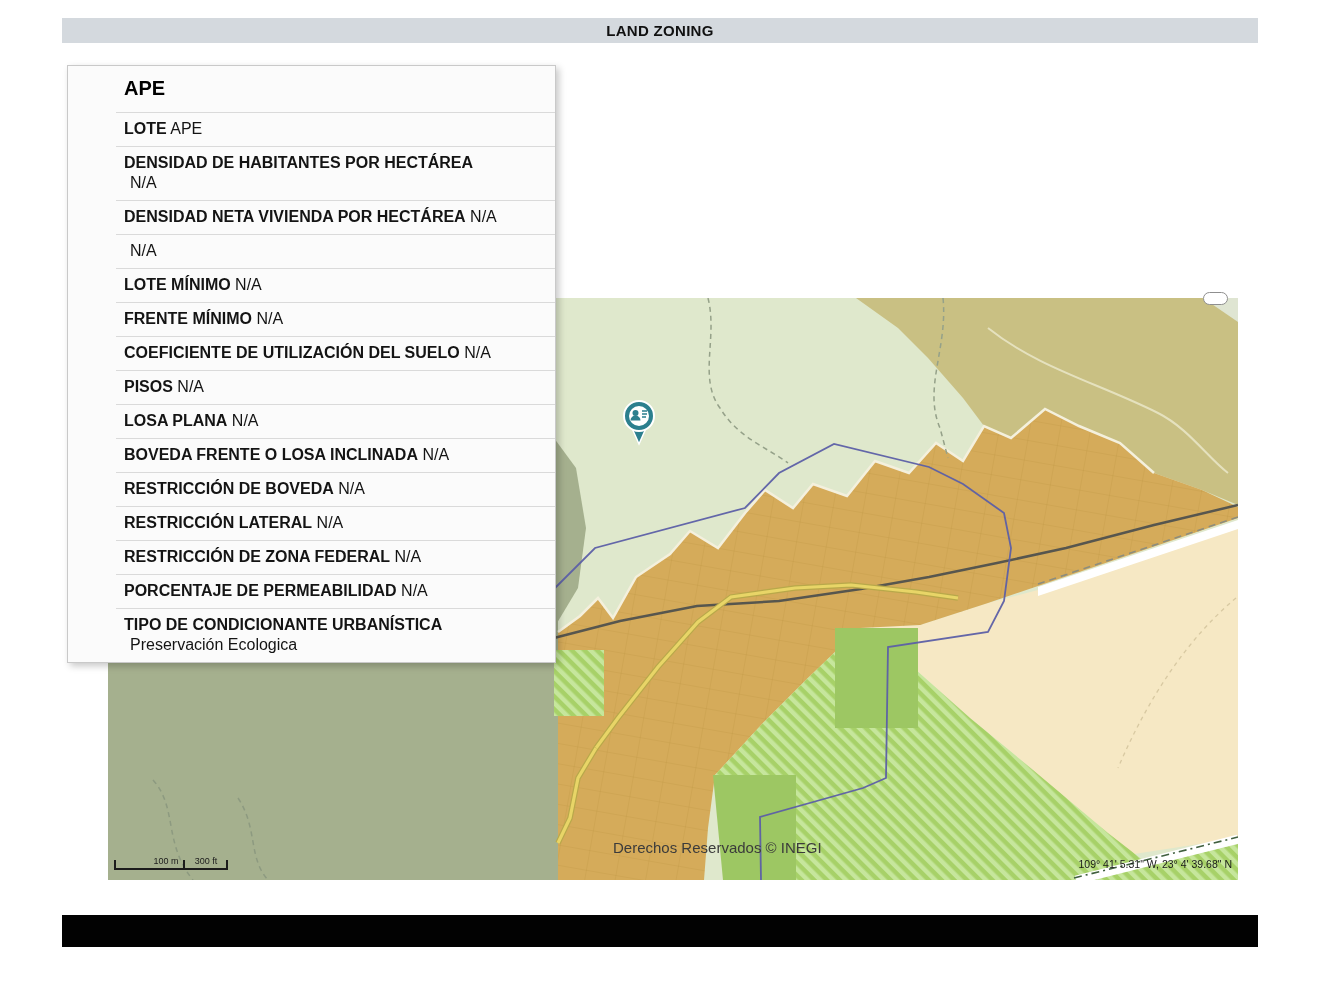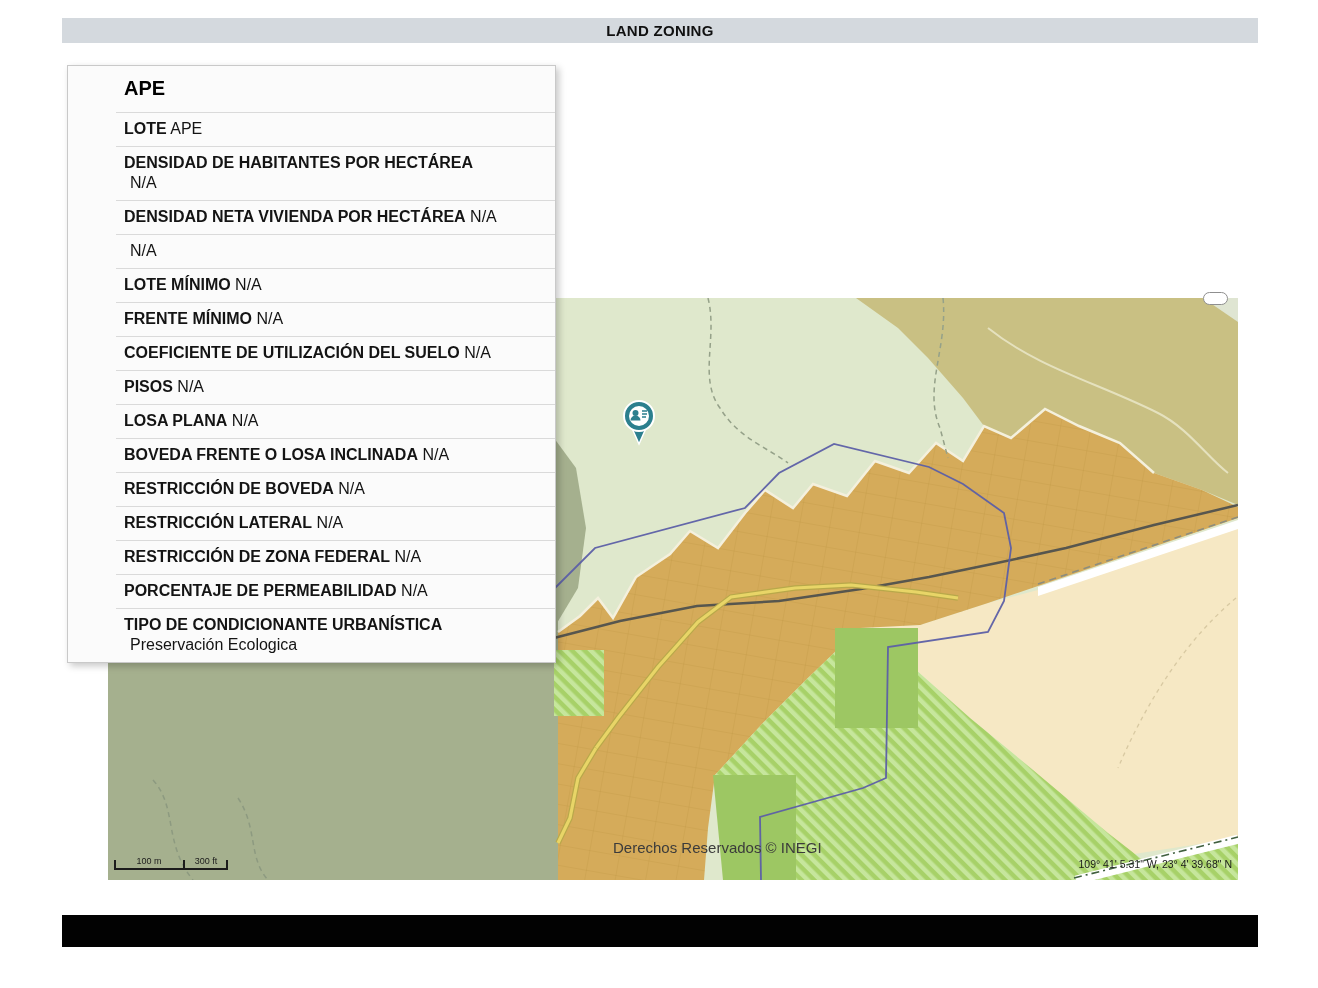--- a/index.html
+++ b/index.html
@@ -21,21 +21,21 @@
   .map svg{display:block;width:100%;height:100%;}
   .map-overlay{position:absolute;pointer-events:none;}
   .attribution{left:505px;top:541px;font-size:15px;color:#3b3b3b;white-space:nowrap;}
   .coords{right:6px;top:560px;font-size:10.5px;color:#1a1a1a;white-space:nowrap;}
   
   .scalebar{left:6px;top:552px;width:114px;height:20px;}
   .scalebar .bar{position:absolute;left:0;right:0;bottom:0;height:2px;background:#1c1c1c;}
   .scalebar .tick{position:absolute;bottom:0;width:2px;height:10px;background:#1c1c1c;}
   .scalebar .t0{left:0;} .scalebar .t1{left:69px;} .scalebar .t2{right:0;}
   .scalebar .lab{position:absolute;bottom:4px;font-size:9px;color:#1c1c1c;text-align:center;}
-  .scalebar .m{left:4px;width:62px;margin-top:11px;} .scalebar .ft{left:72px;width:40px;}
+  .scalebar .m{left:21px;width:62px;margin-top:11px;} .scalebar .ft{left:72px;width:40px;}
   
   .map-tab{
     position:absolute;left:1203px;top:292px;width:25px;height:13px;
     background:#ffffff;border:1px solid #8f8f8f;border-radius:7px;box-sizing:border-box;
   }
   
   .panel{
     position:absolute;left:67px;top:65px;width:489px;box-sizing:border-box;
     background:#fbfbfb;border:1px solid #c9c9c9;
     box-shadow:3px 3px 7px rgba(0,0,0,.22);

